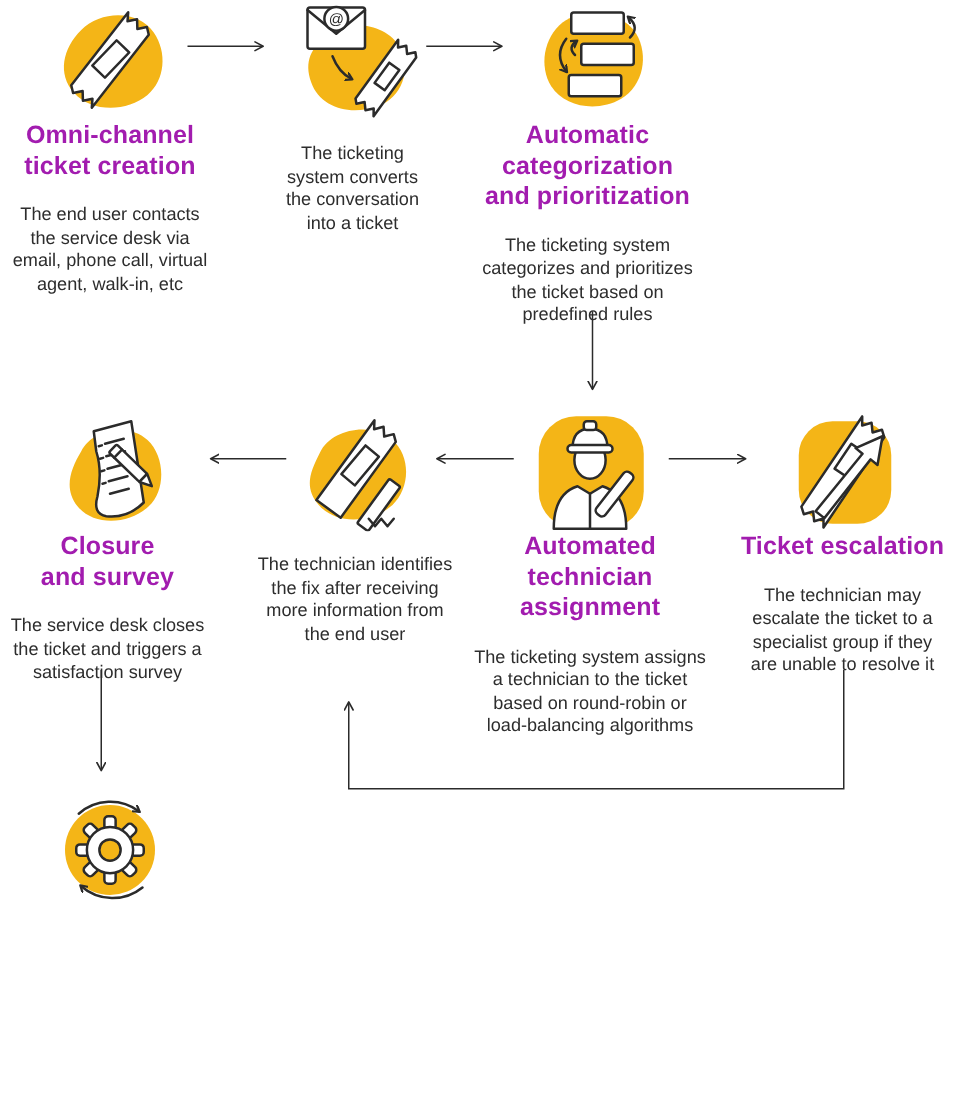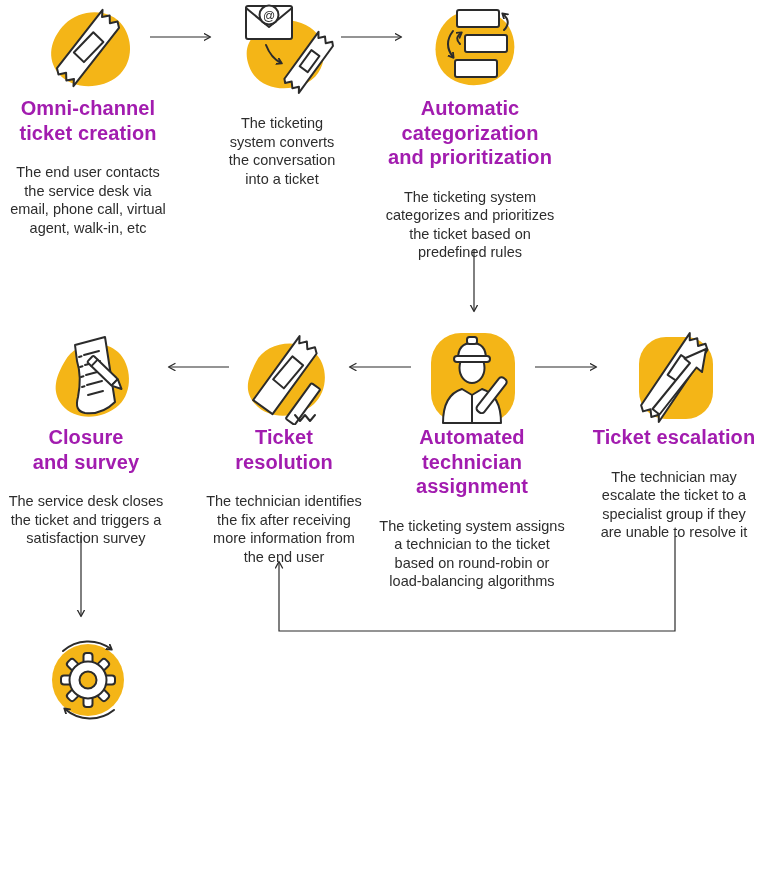--- a/index.html
+++ b/index.html
@@ -130,22 +130,20 @@
         <g transform="rotate(36 55 50)">
           <path class="wh" d="M43,7 L47,13 L52,7 L57,13 L62,7 L67,11 L67,86 L43,86 Z"></path>
           <rect class="wh" x="48" y="28" width="14" height="30" transform="rotate(4 55 43)"></rect>
         </g>
         <g transform="rotate(-54 74 76)">
           <rect class="wh" x="52" y="70.5" width="44" height="11" rx="1.5"></rect>
         </g>
         <path class="ln" d="M66,87 l5,6 l5,-6 l5,6 l5,-6"></path>
       </svg>
     </div>
-    <div class="title">Ticket
-resolution</div>
     <div class="desc">The technician identifies
 the fix after receiving
 more information from
 the end user</div>
   </div>
 
   <div class="step" style="left:584px;top:328px;width:180px">
     <div class="icon-wrap ih97">
       <svg class="ic" width="104" height="97" viewBox="0 0 104 97">
         <rect class="yl" x="17" y="9" width="74" height="82" rx="27"></rect>

